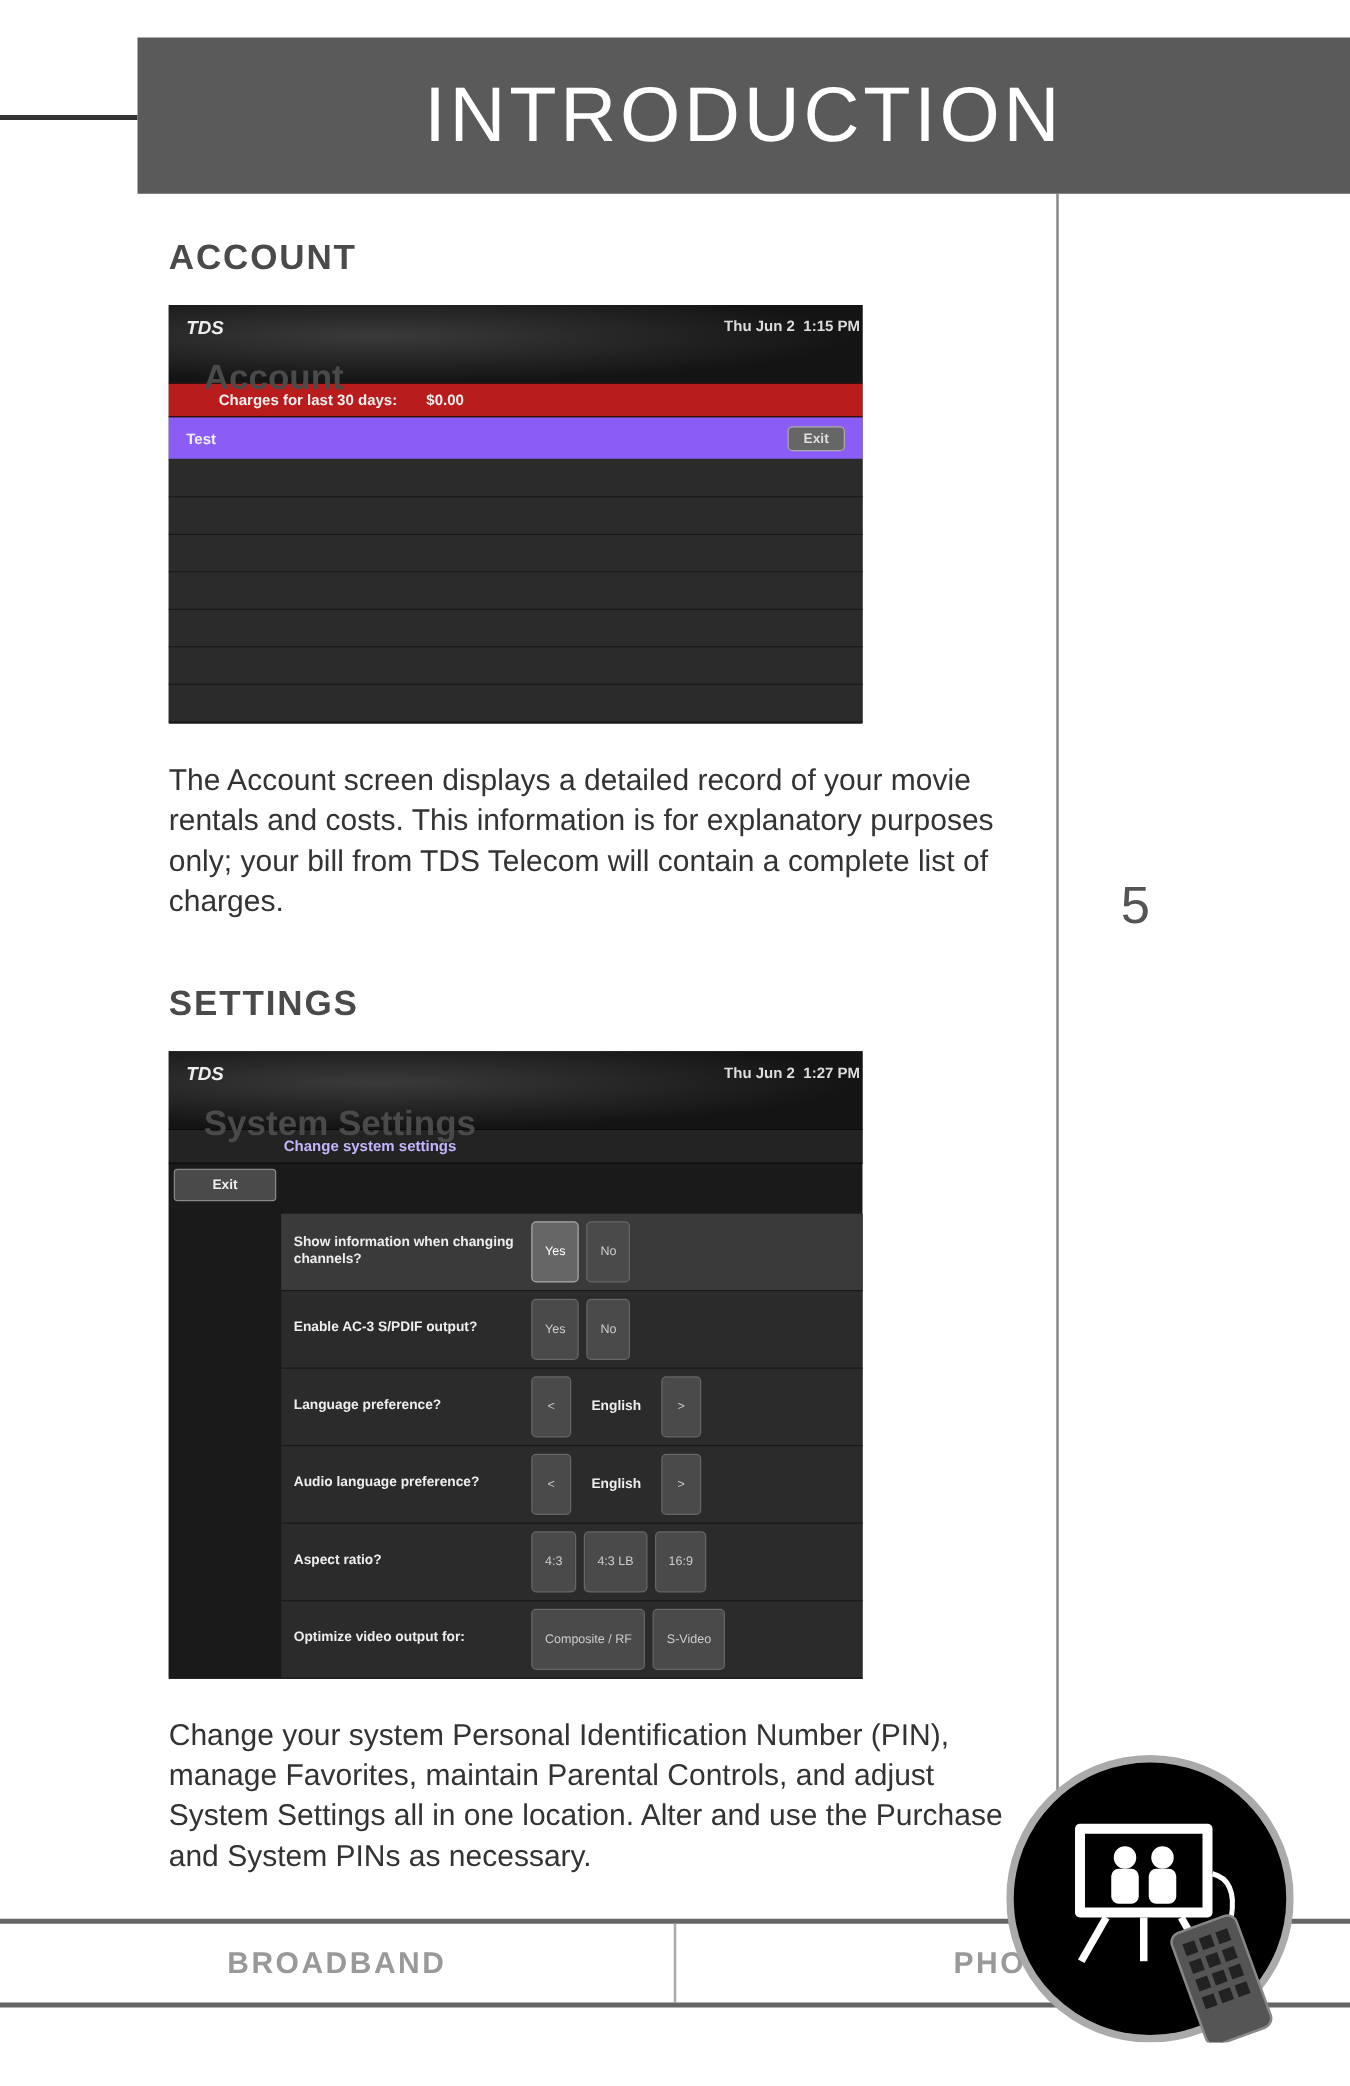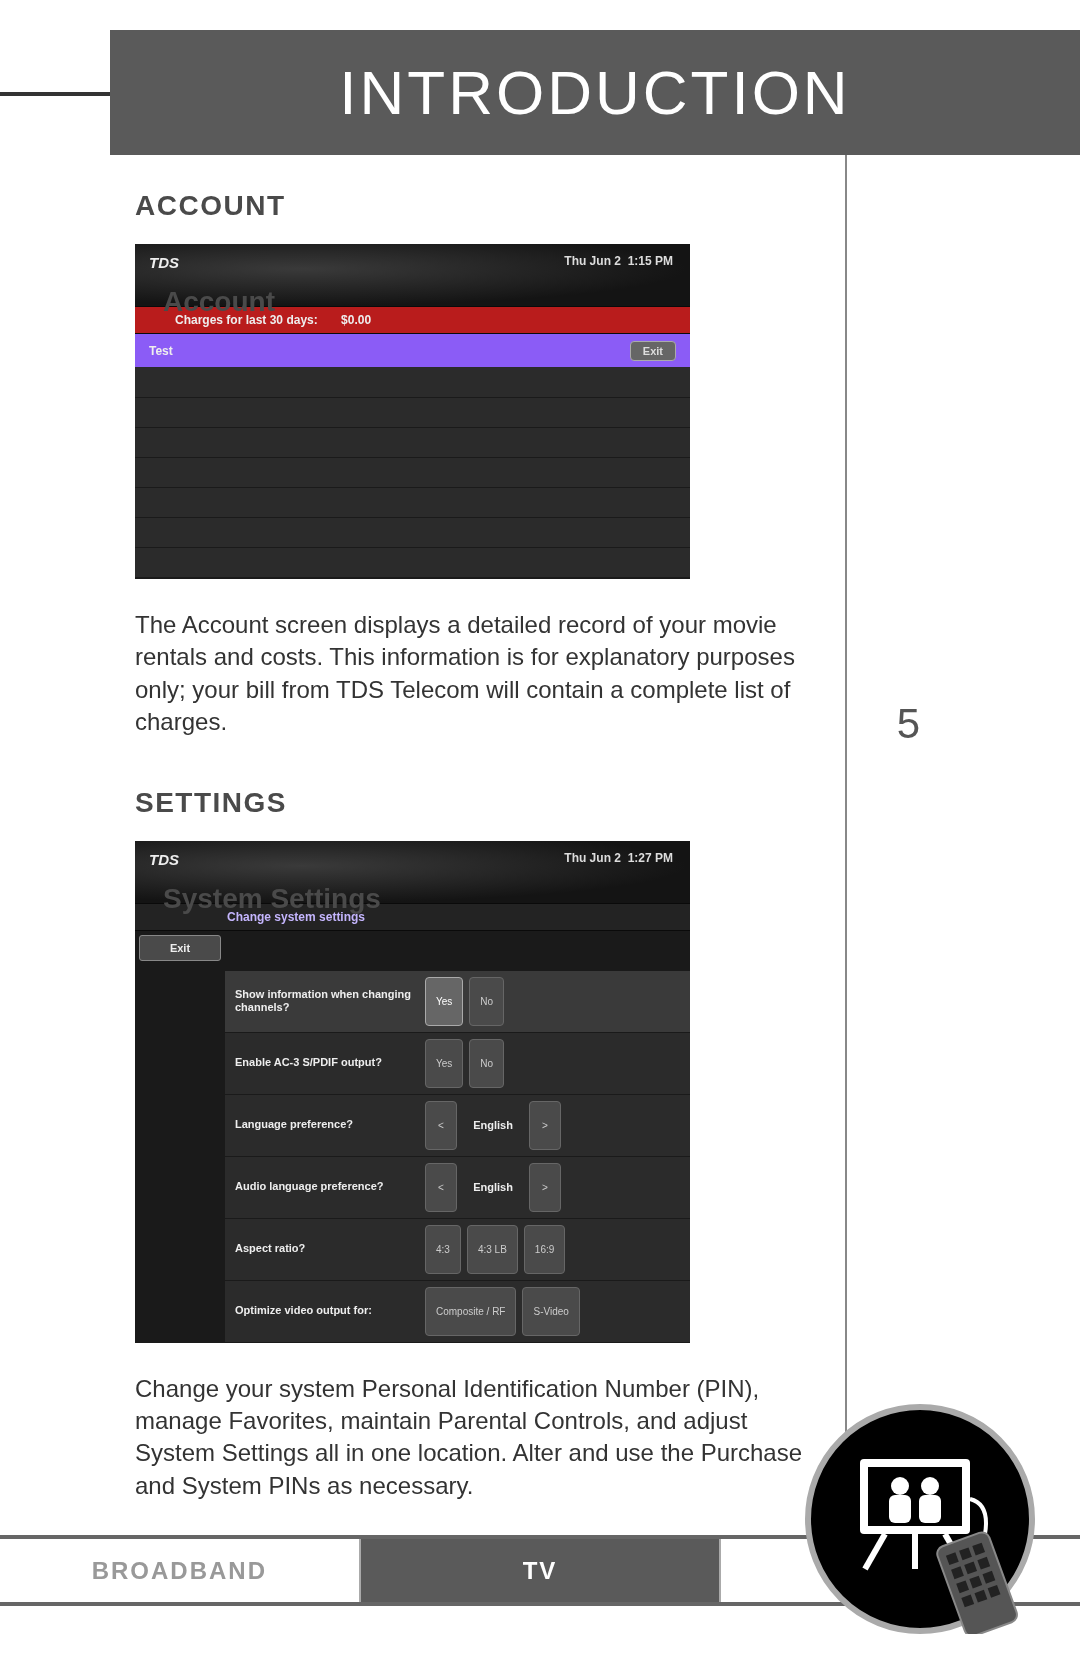--- a/index.html
+++ b/index.html
@@ -63,21 +63,21 @@
     width: 555px;
     background: #1a1a1a;
     color: #ddd;
     font-size: 13px;
     position: relative;
   }
   .tv-header {
     height: 50px;
     background: radial-gradient(ellipse at 30% 40%, #3a3a3a 0%, #141414 70%);
     position: relative;
-    padding: 10px 17px 2px 14px;
+    padding: 10px 2px 2px 14px;
   }
   .tv-header-row {
     display: flex;
     justify-content: space-between;
     align-items: flex-start;
   }
   .tds-logo {
     font-style: italic;
     font-weight: 700;
     font-size: 15px;
@@ -389,21 +389,20 @@
   <p class="body-text" style="margin-bottom:0;">Change your system Personal Identification Number (PIN), manage Favorites, maintain Parental Controls, and adjust System Settings all in one location. Alter and use the Purchase and System PINs as necessary.</p>
 
 </div>
 
 <div class="vert-rule"></div>
 <div class="page-num">5</div>
 
 <div class="footer-rule-top"></div>
 <div class="footer-tabs">
   <div class="footer-tab">BROADBAND</div>
-  <div class="footer-tab active">TV</div>
   <div class="footer-tab">PHONE</div>
 </div>
 <div class="footer-rule-bot"></div>
 
 <div class="corner-icon">
   <svg viewBox="0 0 230 230" width="230" height="230">
     <circle cx="115" cy="115" r="112" fill="#000" stroke="#aaa" stroke-width="6"></circle>
 
     <rect x="55" y="55" width="110" height="75" rx="4" fill="#fff"></rect>
     <rect x="63" y="63" width="94" height="59" fill="#000"></rect>

